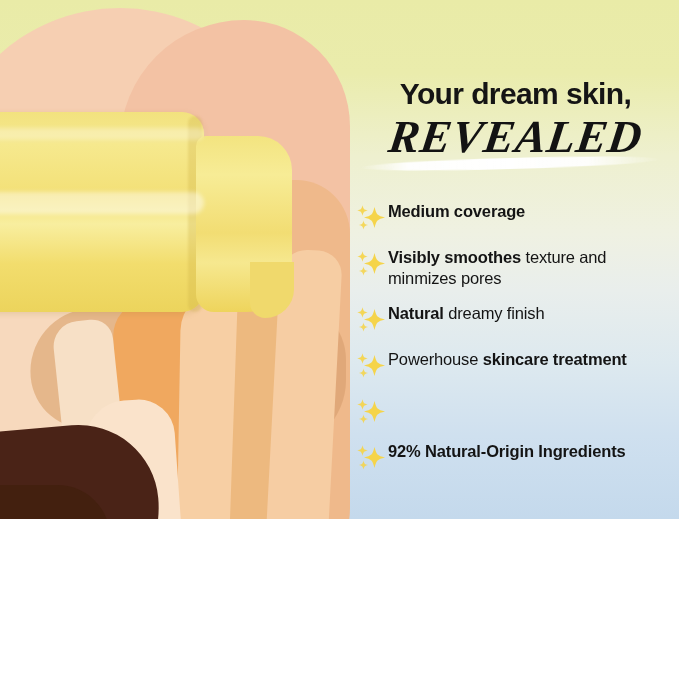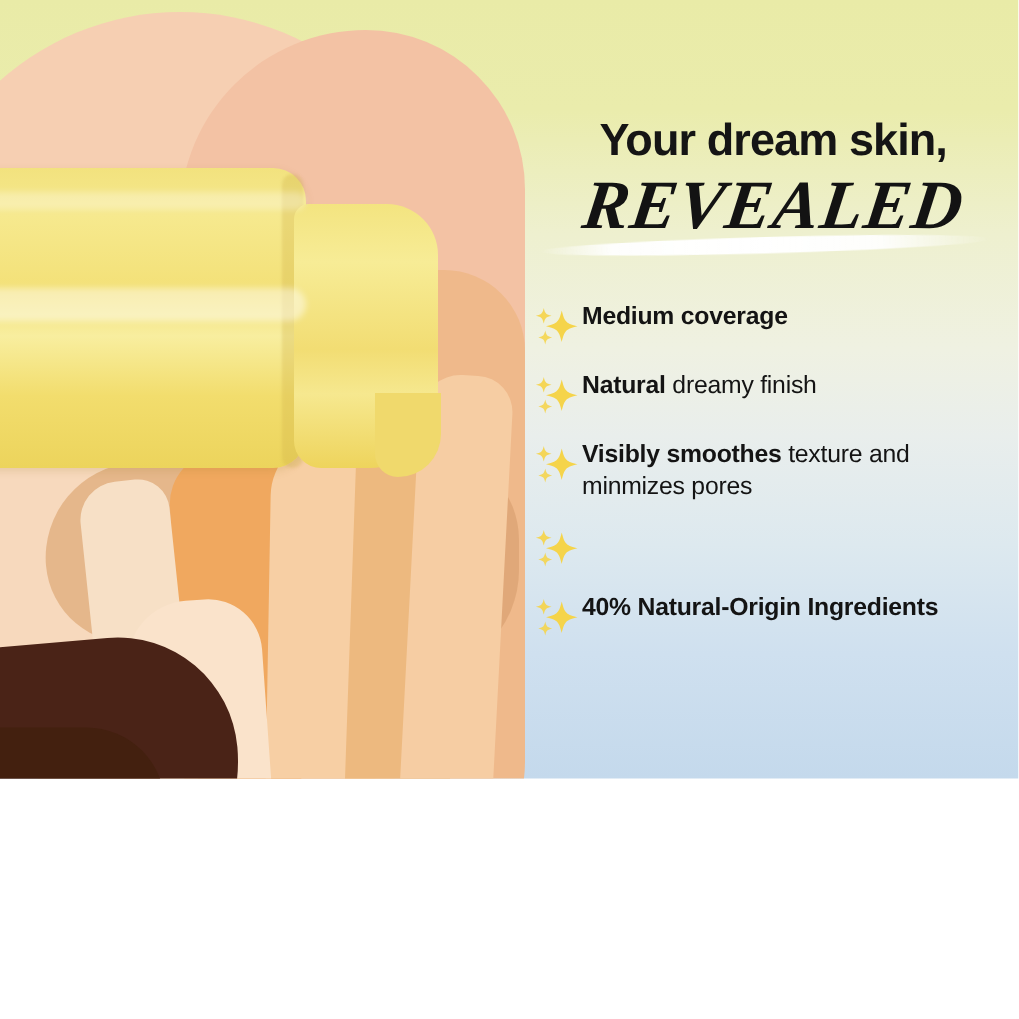--- a/index.html
+++ b/index.html
@@ -273,77 +273,97 @@
       C 9.436 6.096, 9.904 6.564, 13.7 7.5
       C 9.904 8.436, 9.436 8.904, 8.5 12.7
       C 7.564 8.904, 7.096 8.436, 3.3 7.5
       C 7.096 6.564, 7.564 6.096, 8.5 2.3 Z" fill="#f5d44a" opacity="0.92"></path>
     <path d="M 9.5 17.4
       C 10.328 20.758, 10.742 21.172, 14.1 22
       C 10.742 22.828, 10.328 23.242, 9.5 26.6
       C 8.672 23.242, 8.258 22.828, 4.9 22
       C 8.258 21.172, 8.672 20.758, 9.5 17.4 Z" fill="#f5d44a" opacity="0.88"></path>
   </svg></div>
+          <div class="ftext"><b>Visibly smoothes</b><span class="reg"> texture and minmizes pores</span></div>
+        </div>
+        <div class="feature">
+          <div class="spark"><svg width="34" height="30" viewBox="0 0 34 30">
+    <path d="M 20.5 4
+      C 22.39 11.665, 23.335 12.61, 31 14.5
+      C 23.335 16.39, 22.39 17.335, 20.5 25
+      C 18.61 17.335, 17.665 16.39, 10 14.5
+      C 17.665 12.61, 18.61 11.665, 20.5 4 Z" fill="#f5d44a" opacity="1"></path>
+    <path d="M 8.5 2.3
+      C 9.436 6.096, 9.904 6.564, 13.7 7.5
+      C 9.904 8.436, 9.436 8.904, 8.5 12.7
+      C 7.564 8.904, 7.096 8.436, 3.3 7.5
+      C 7.096 6.564, 7.564 6.096, 8.5 2.3 Z" fill="#f5d44a" opacity="0.92"></path>
+    <path d="M 9.5 17.4
+      C 10.328 20.758, 10.742 21.172, 14.1 22
+      C 10.742 22.828, 10.328 23.242, 9.5 26.6
+      C 8.672 23.242, 8.258 22.828, 4.9 22
+      C 8.258 21.172, 8.672 20.758, 9.5 17.4 Z" fill="#f5d44a" opacity="0.88"></path>
+  </svg></div>
           <div class="ftext"><b>Natural</b><span class="reg"> dreamy finish</span></div>
         </div>
         <div class="feature">
           <div class="spark"><svg width="34" height="30" viewBox="0 0 34 30">
     <path d="M 20.5 4
       C 22.39 11.665, 23.335 12.61, 31 14.5
       C 23.335 16.39, 22.39 17.335, 20.5 25
       C 18.61 17.335, 17.665 16.39, 10 14.5
       C 17.665 12.61, 18.61 11.665, 20.5 4 Z" fill="#f5d44a" opacity="1"></path>
     <path d="M 8.5 2.3
       C 9.436 6.096, 9.904 6.564, 13.7 7.5
       C 9.904 8.436, 9.436 8.904, 8.5 12.7
       C 7.564 8.904, 7.096 8.436, 3.3 7.5
       C 7.096 6.564, 7.564 6.096, 8.5 2.3 Z" fill="#f5d44a" opacity="0.92"></path>
     <path d="M 9.5 17.4
       C 10.328 20.758, 10.742 21.172, 14.1 22
       C 10.742 22.828, 10.328 23.242, 9.5 26.6
       C 8.672 23.242, 8.258 22.828, 4.9 22
       C 8.258 21.172, 8.672 20.758, 9.5 17.4 Z" fill="#f5d44a" opacity="0.88"></path>
   </svg></div>
-          <div class="ftext"><b>Visibly smoothes</b><span class="reg"> texture and minmizes pores</span></div>
-        </div>
-        <div class="feature">
-          <div class="spark"><svg width="34" height="30" viewBox="0 0 34 30">
-    <path d="M 20.5 4
-      C 22.39 11.665, 23.335 12.61, 31 14.5
-      C 23.335 16.39, 22.39 17.335, 20.5 25
-      C 18.61 17.335, 17.665 16.39, 10 14.5
-      C 17.665 12.61, 18.61 11.665, 20.5 4 Z" fill="#f5d44a" opacity="1"></path>
-    <path d="M 8.5 2.3
-      C 9.436 6.096, 9.904 6.564, 13.7 7.5
-      C 9.904 8.436, 9.436 8.904, 8.5 12.7
-      C 7.564 8.904, 7.096 8.436, 3.3 7.5
-      C 7.096 6.564, 7.564 6.096, 8.5 2.3 Z" fill="#f5d44a" opacity="0.92"></path>
-    <path d="M 9.5 17.4
-      C 10.328 20.758, 10.742 21.172, 14.1 22
-      C 10.742 22.828, 10.328 23.242, 9.5 26.6
-      C 8.672 23.242, 8.258 22.828, 4.9 22
-      C 8.258 21.172, 8.672 20.758, 9.5 17.4 Z" fill="#f5d44a" opacity="0.88"></path>
-  </svg></div>
-        </div>
-        <div class="feature">
-          <div class="spark"><svg width="34" height="30" viewBox="0 0 34 30">
-    <path d="M 20.5 4
-      C 22.39 11.665, 23.335 12.61, 31 14.5
-      C 23.335 16.39, 22.39 17.335, 20.5 25
-      C 18.61 17.335, 17.665 16.39, 10 14.5
-      C 17.665 12.61, 18.61 11.665, 20.5 4 Z" fill="#f5d44a" opacity="1"></path>
-    <path d="M 8.5 2.3
-      C 9.436 6.096, 9.904 6.564, 13.7 7.5
-      C 9.904 8.436, 9.436 8.904, 8.5 12.7
-      C 7.564 8.904, 7.096 8.436, 3.3 7.5
-      C 7.096 6.564, 7.564 6.096, 8.5 2.3 Z" fill="#f5d44a" opacity="0.92"></path>
-    <path d="M 9.5 17.4
-      C 10.328 20.758, 10.742 21.172, 14.1 22
-      C 10.742 22.828, 10.328 23.242, 9.5 26.6
-      C 8.672 23.242, 8.258 22.828, 4.9 22
-      C 8.258 21.172, 8.672 20.758, 9.5 17.4 Z" fill="#f5d44a" opacity="0.88"></path>
-  </svg></div>
-          <div class="ftext"><b>40% Natural-Origin Ingredients</b></div>
+          <div class="ftext"><span class="reg">Powerhouse </span><b>skincare treatment</b></div>
+        </div>
+        <div class="feature">
+          <div class="spark"><svg width="34" height="30" viewBox="0 0 34 30">
+    <path d="M 20.5 4
+      C 22.39 11.665, 23.335 12.61, 31 14.5
+      C 23.335 16.39, 22.39 17.335, 20.5 25
+      C 18.61 17.335, 17.665 16.39, 10 14.5
+      C 17.665 12.61, 18.61 11.665, 20.5 4 Z" fill="#f5d44a" opacity="1"></path>
+    <path d="M 8.5 2.3
+      C 9.436 6.096, 9.904 6.564, 13.7 7.5
+      C 9.904 8.436, 9.436 8.904, 8.5 12.7
+      C 7.564 8.904, 7.096 8.436, 3.3 7.5
+      C 7.096 6.564, 7.564 6.096, 8.5 2.3 Z" fill="#f5d44a" opacity="0.92"></path>
+    <path d="M 9.5 17.4
+      C 10.328 20.758, 10.742 21.172, 14.1 22
+      C 10.742 22.828, 10.328 23.242, 9.5 26.6
+      C 8.672 23.242, 8.258 22.828, 4.9 22
+      C 8.258 21.172, 8.672 20.758, 9.5 17.4 Z" fill="#f5d44a" opacity="0.88"></path>
+  </svg></div>
+        </div>
+        <div class="feature">
+          <div class="spark"><svg width="34" height="30" viewBox="0 0 34 30">
+    <path d="M 20.5 4
+      C 22.39 11.665, 23.335 12.61, 31 14.5
+      C 23.335 16.39, 22.39 17.335, 20.5 25
+      C 18.61 17.335, 17.665 16.39, 10 14.5
+      C 17.665 12.61, 18.61 11.665, 20.5 4 Z" fill="#f5d44a" opacity="1"></path>
+    <path d="M 8.5 2.3
+      C 9.436 6.096, 9.904 6.564, 13.7 7.5
+      C 9.904 8.436, 9.436 8.904, 8.5 12.7
+      C 7.564 8.904, 7.096 8.436, 3.3 7.5
+      C 7.096 6.564, 7.564 6.096, 8.5 2.3 Z" fill="#f5d44a" opacity="0.92"></path>
+    <path d="M 9.5 17.4
+      C 10.328 20.758, 10.742 21.172, 14.1 22
+      C 10.742 22.828, 10.328 23.242, 9.5 26.6
+      C 8.672 23.242, 8.258 22.828, 4.9 22
+      C 8.258 21.172, 8.672 20.758, 9.5 17.4 Z" fill="#f5d44a" opacity="0.88"></path>
+  </svg></div>
+          <div class="ftext"><b>92% Natural-Origin Ingredients</b></div>
         </div>
       </div>
 
   </div>
 </div>
 
 </body></html>

